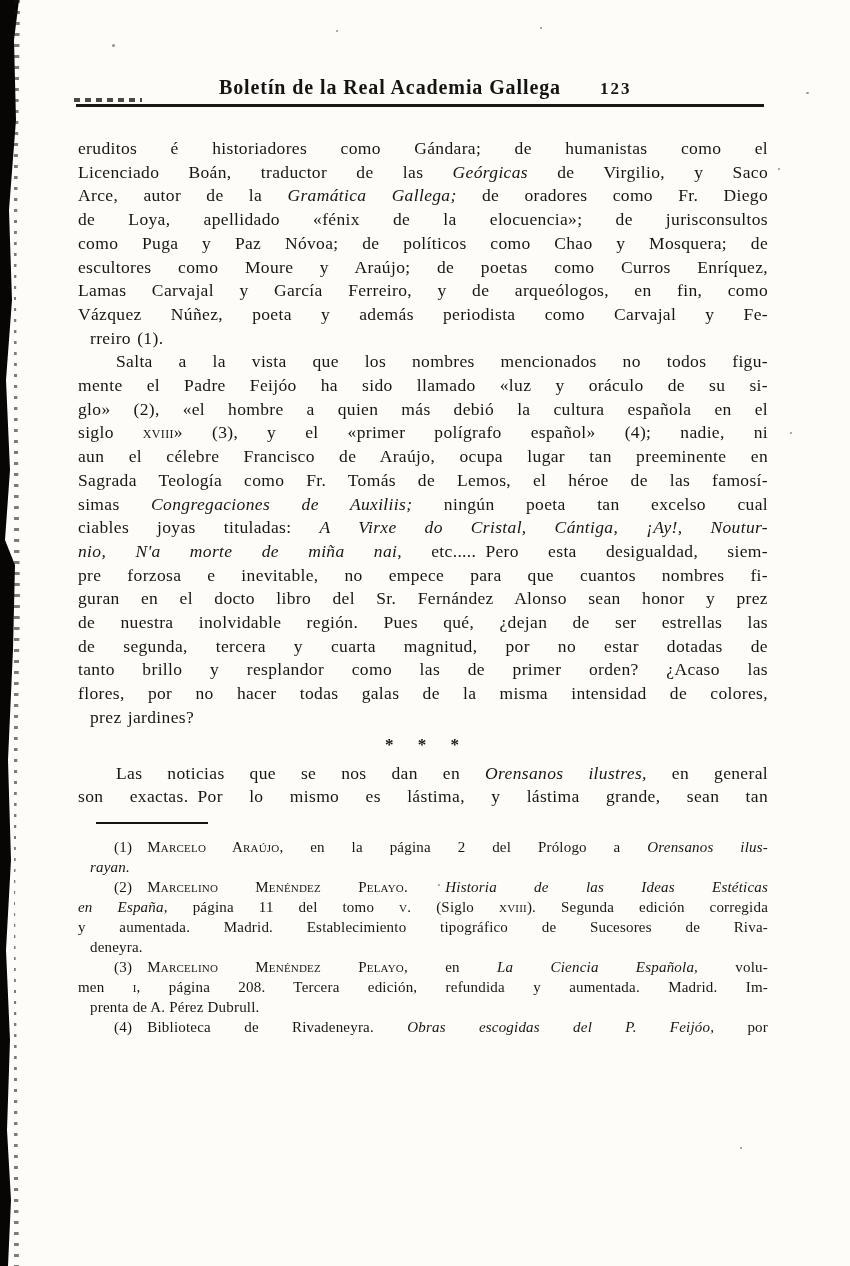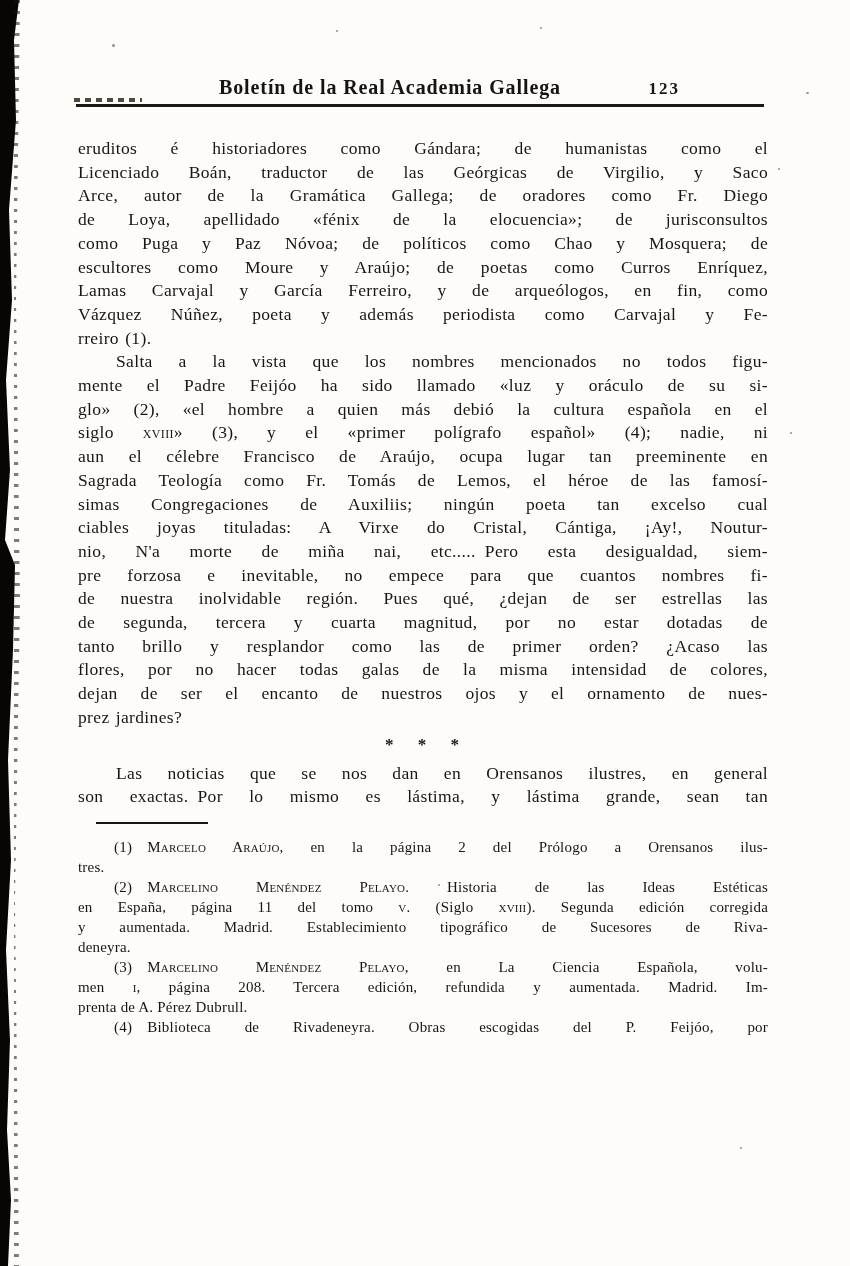--- a/index.html
+++ b/index.html
@@ -38,21 +38,21 @@
     left: 140px; top: 76px; width: 500px;
     text-align: center;
     font-size: 20px;
     font-weight: 700;
     letter-spacing: 0.9px;
     color: #161412;
   }
   .page-number {
     position: absolute;
     left: 600px; top: 79px; width: 80px;
-    text-align: right;
+    text-align: left;
     font-size: 17px;
     font-weight: 600;
     letter-spacing: 2px;
   }
   .header-rule {
     position: absolute;
     left: 76px; top: 104px;
     width: 688px; height: 2.6px;
     background: #1a1816;
   }
@@ -67,21 +67,21 @@
   .content {
     position: absolute;
     left: 78px; top: 137px;
     width: 690px;
   }
   .line {
     text-align: justify;
     text-align-last: justify;
     white-space: normal;
   }
-  .line.last { text-align-last: left; }
+  .line.last { text-align-last: left; margin-left: 12px; }
   .line.indent { text-indent: 38px; }
   .body-text .line {
     font-size: 17.5px;
     line-height: 23.7px;
     letter-spacing: 0.35px;
     word-spacing: 1.5px;
   }
   .separator {
     height: 32px;
     line-height: 30px;
@@ -96,21 +96,21 @@
     width: 112px; height: 2px;
     background: #171513;
     margin: 13px 0 13px 18px;
   }
   .footnotes .line {
     font-size: 15px;
     line-height: 20px;
     letter-spacing: 0.2px;
   }
   .footnotes .line.indent { text-indent: 36px; }
-  .it { }
+  .it { font-style: italic; }
   .sc { font-variant: small-caps; }
   .speck {
     position: absolute;
     background: #3a3631;
     border-radius: 50%;
     opacity: 0.55;
   }
 </style>
 </head>
 <body>
@@ -150,38 +150,38 @@
           <div class="line indent"><span>Salta a la vista que los nombres mencionados no todos figu-</span></div>
           <div class="line"><span>mente el Padre Feijóo ha sido llamado «luz y oráculo de su si-</span></div>
           <div class="line"><span>glo» (2), «el hombre a quien más debió la cultura española en el</span></div>
           <div class="line"><span>siglo </span><span class="sc">xviii</span><span>» (3), y el «primer polígrafo español» (4); nadie, ni</span></div>
           <div class="line"><span>aun el célebre Francisco de Araújo, ocupa lugar tan preeminente en</span></div>
           <div class="line"><span>Sagrada Teología como Fr. Tomás de Lemos, el héroe de las famosí-</span></div>
           <div class="line"><span>simas </span><span class="it">Congregaciones de Auxiliis;</span><span> ningún poeta tan excelso cual</span></div>
           <div class="line"><span>ciables joyas tituladas: </span><span class="it">A Virxe do Cristal, Cántiga, ¡Ay!, Noutur-</span></div>
           <div class="line"><span class="it">nio, N'a morte de miña nai,</span><span> etc..... Pero esta desigualdad, siem-</span></div>
           <div class="line"><span>pre forzosa e inevitable, no empece para que cuantos nombres fi-</span></div>
+          <div class="line"><span>guran en el docto libro del Sr. Fernández Alonso sean honor y prez</span></div>
           <div class="line"><span>de nuestra inolvidable región. Pues qué, ¿dejan de ser estrellas las</span></div>
           <div class="line"><span>de segunda, tercera y cuarta magnitud, por no estar dotadas de</span></div>
           <div class="line"><span>tanto brillo y resplandor como las de primer orden? ¿Acaso las</span></div>
           <div class="line"><span>flores, por no hacer todas galas de la misma intensidad de colores,</span></div>
-          <div class="line"><span>dejan de ser el encanto de nuestros ojos y el ornamento de nues-</span></div>
           <div class="line last"><span>prez jardines?</span></div>
         </div>
         <div class="separator">* * *</div>
         <div class="para">
           <div class="line indent"><span>Las noticias que se nos dan en </span><span class="it">Orensanos ilustres,</span><span> en general</span></div>
           <div class="line"><span>son exactas. Por lo mismo es lástima, y lástima grande, sean tan</span></div>
         </div>
       </div>
     <div class="fn-rule"></div>
     <div class="footnotes">
         <div class="para">
           <div class="line indent"><span>(1) </span><span class="sc">Marcelo Araújo</span><span>, en la página 2 del Prólogo a </span><span class="it">Orensanos ilus-</span></div>
-          <div class="line last"><span class="it">tres.</span></div>
+          <div class="line last"><span class="it">rayan.</span></div>
         </div>
         <div class="para">
           <div class="line indent"><span>(2) </span><span class="sc">Marcelino Menéndez Pelayo</span><span>. </span><span class="it">Historia de las Ideas Estéticas</span></div>
           <div class="line"><span class="it">en España,</span><span> página 11 del tomo </span><span class="sc">v</span><span>. (Siglo </span><span class="sc">xviii</span><span>). Segunda edición corregida</span></div>
           <div class="line"><span>y aumentada. Madrid. Establecimiento tipográfico de Sucesores de Riva-</span></div>
           <div class="line last"><span>deneyra.</span></div>
         </div>
         <div class="para">
           <div class="line indent"><span>(3) </span><span class="sc">Marcelino Menéndez Pelayo</span><span>, en </span><span class="it">La Ciencia Española,</span><span> volu-</span></div>
           <div class="line"><span>men </span><span class="sc">i</span><span>, página 208. Tercera edición, refundida y aumentada. Madrid. Im-</span></div>

